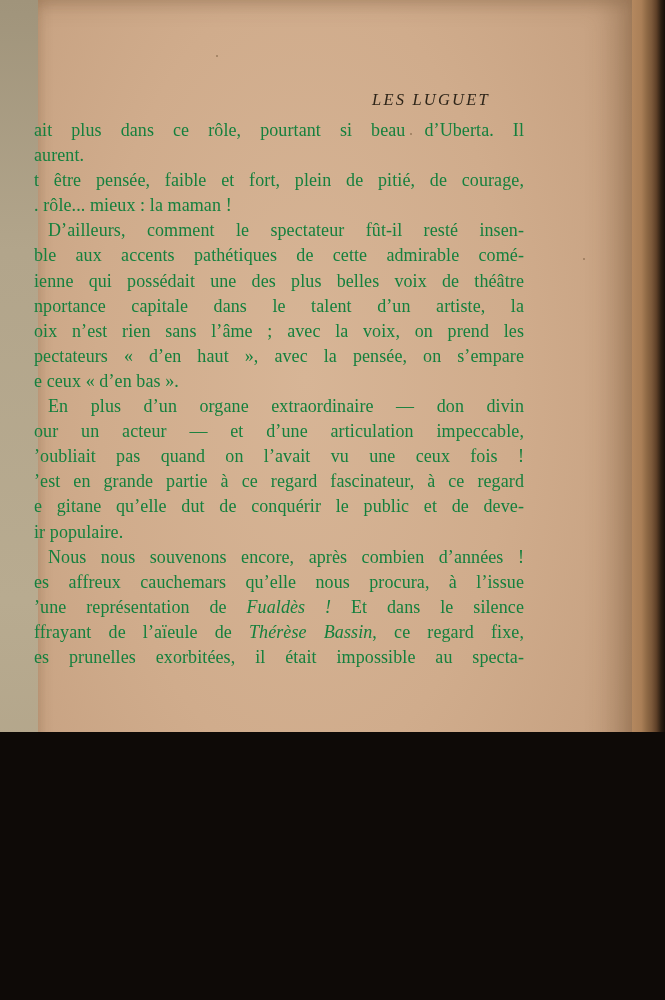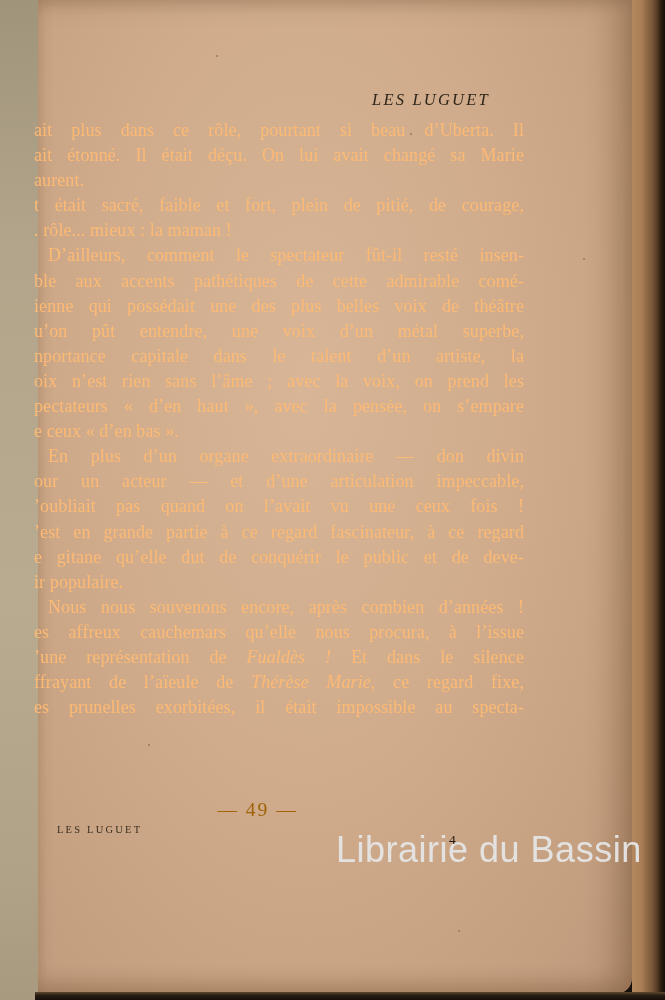--- a/index.html
+++ b/index.html
@@ -1,17 +1,17 @@
 <!DOCTYPE html>
 <html><head>
 <meta charset="utf-8">
 <style>
   html,body { margin:0; padding:0; background:#0e0a07; }
   .stage {
-    position:relative; width:665px; height:1000px; overflow:hidden;
+    position:relative; width:665px; height:732px; overflow:hidden;
     background:#16100b;
     font-family:"Liberation Serif", serif;
   }
   
   .left-strip {
     position:absolute; left:0; top:0; width:38px; height:1000px;
     background:linear-gradient(180deg,#a0947b 0%,#b2a58b 25%,#b8ab90 60%,#b0a287 88%,#a79a7f 100%);
   }
   
   .page {
@@ -32,21 +32,21 @@
   }
   .speck { position:absolute; width:2px; height:2px; border-radius:50%; background:#6b5134; opacity:.55; }
 
   .running-header {
     position:absolute; left:372px; top:90px;
     font-style:italic; font-size:16.5px; letter-spacing:2.2px;
     color:#2e2519; white-space:nowrap;
   }
   .text-block {
     position:absolute; left:34px; top:118px; width:490px;
-    color:#fdba74; font-size:18px; line-height:25.1px; letter-spacing:0.1px;
+    color:#15803d; font-size:18px; line-height:25.1px; letter-spacing:0.1px;
   }
   .line { height:25.1px; white-space:nowrap; overflow:visible; }
   .line.j { white-space:normal; text-align:justify; text-align-last:justify; }
   .line.ind { padding-left:14px; }
   .line .it { font-style:italic; }
 
   .page-number {
     position:absolute; left:175px; top:799px; width:165px; text-align:center;
     font-size:19.5px; letter-spacing:2px; color:#a16207; white-space:nowrap;
   }
@@ -80,42 +80,40 @@
     <span class="speck" style="left:420px; top:930px;"></span>
   </div>
 
   <div class="fore-edge"></div>
   <div class="bottom-edge"></div>
 
   <div class="running-header">LES LUGUET</div>
 
   <div class="text-block">
       <div class="line j"><span>ait plus dans ce rôle, pourtant si beau d’Uberta. Il</span></div>
-      <div class="line j"><span>ait étonné. Il était déçu. On lui avait changé sa Marie</span></div>
       <div class="line"><span>aurent.</span></div>
-      <div class="line j"><span>t était sacré, faible et fort, plein de pitié, de courage,</span></div>
+      <div class="line j"><span>t être pensée, faible et fort, plein de pitié, de courage,</span></div>
       <div class="line"><span>. rôle... mieux : la maman !</span></div>
       <div class="line j ind"><span>D’ailleurs, comment le spectateur fût-il resté insen-</span></div>
       <div class="line j"><span>ble aux accents pathétiques de cette admirable comé-</span></div>
       <div class="line j"><span>ienne qui possédait une des plus belles voix de théâtre</span></div>
-      <div class="line j"><span>u’on pût entendre, une voix d’un métal superbe,</span></div>
       <div class="line j"><span>nportance capitale dans le talent d’un artiste, la</span></div>
       <div class="line j"><span>oix n’est rien sans l’âme ; avec la voix, on prend les</span></div>
       <div class="line j"><span>pectateurs « d’en haut », avec la pensée, on s’empare</span></div>
       <div class="line"><span>e ceux « d’en bas ».</span></div>
       <div class="line j ind"><span>En plus d’un organe extraordinaire — don divin</span></div>
       <div class="line j"><span>our un acteur — et d’une articulation impeccable,</span></div>
       <div class="line j"><span>’oubliait pas quand on l’avait vu une ceux fois !</span></div>
       <div class="line j"><span>’est en grande partie à ce regard fascinateur, à ce regard</span></div>
       <div class="line j"><span>e gitane qu’elle dut de conquérir le public et de deve-</span></div>
       <div class="line"><span>ir populaire.</span></div>
       <div class="line j ind"><span>Nous nous souvenons encore, après combien d’années !</span></div>
       <div class="line j"><span>es affreux cauchemars qu’elle nous procura, à l’issue</span></div>
       <div class="line j"><span>’une représentation de </span><span class="it">Fualdès !</span><span> Et dans le silence</span></div>
-      <div class="line j"><span>ffrayant de l’aïeule de </span><span class="it">Thérèse Marie</span><span>, ce regard fixe,</span></div>
+      <div class="line j"><span>ffrayant de l’aïeule de </span><span class="it">Thérèse Bassin</span><span>, ce regard fixe,</span></div>
       <div class="line j"><span>es prunelles exorbitées, il était impossible au specta-</span></div>
     </div>
 
   <div class="page-number">— 49 —</div>
 
   <div class="footer-signature">LES LUGUET</div>
 
   <div class="signature-mark">4</div>
 
   <div class="watermark" style="color: #e5e5e5;">Librairie du Bassin</div>

